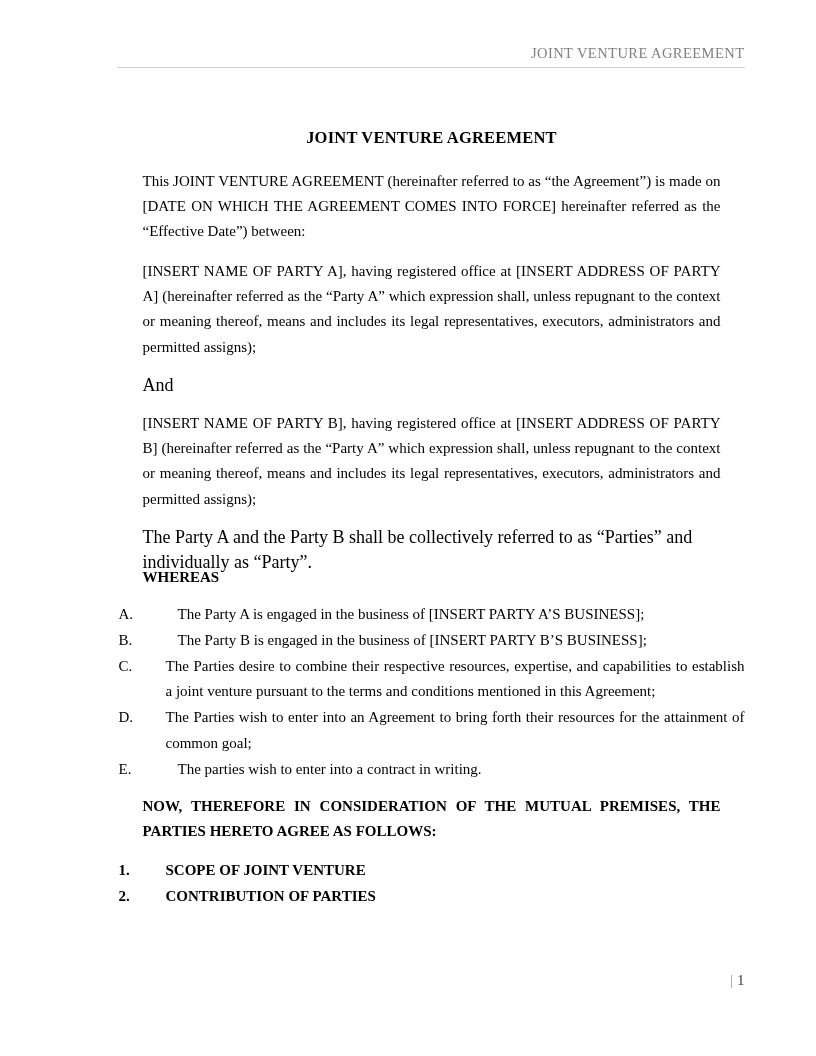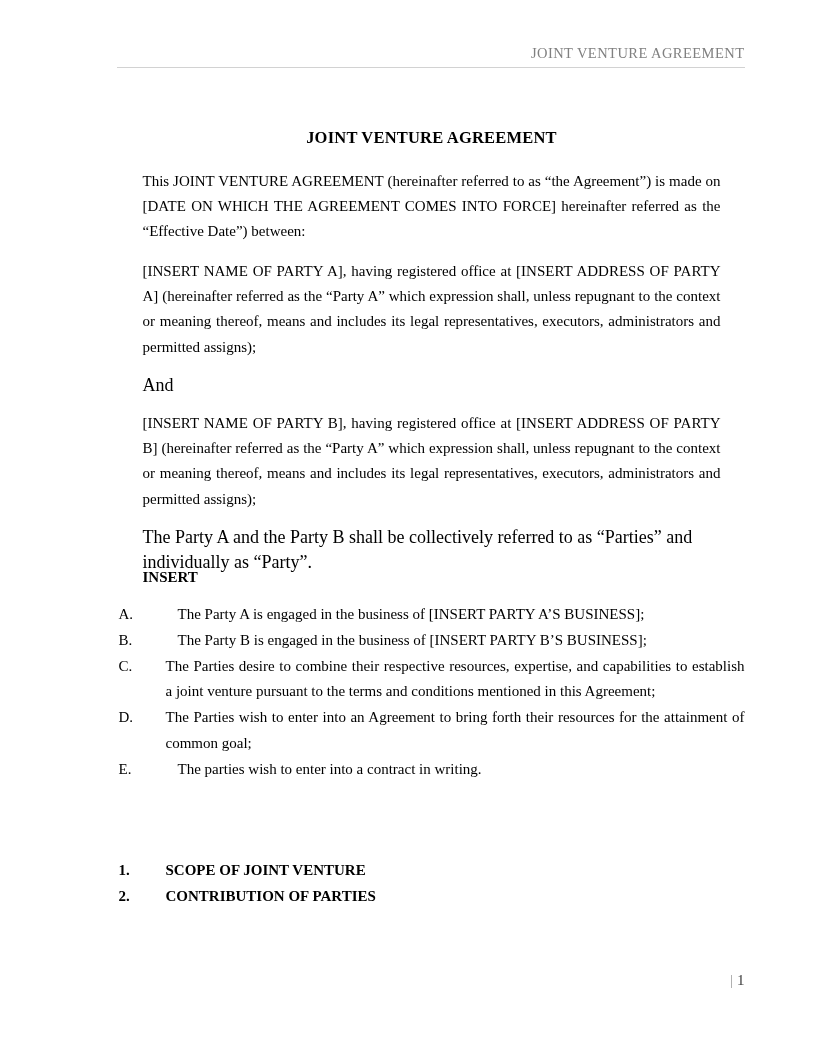--- a/index.html
+++ b/index.html
@@ -164,21 +164,21 @@
   <div class="para" style="top:259px;">[INSERT NAME OF PARTY A], having registered office at [INSERT ADDRESS OF PARTY A] (hereinafter referred as the “Party A” which expression shall, unless repugnant to the context or meaning thereof, means and includes its legal representatives, executors, administrators and permitted assigns);</div>
 
   <div class="para" style="top:169px;">This JOINT VENTURE AGREEMENT (hereinafter referred to as “the Agreement”) is made on [DATE ON WHICH THE AGREEMENT COMES INTO FORCE] hereinafter referred as the “Effective Date”) between:</div>
 
   <div class="para-nojust" style="top:373px;">And</div>
 
   <div class="para" style="top:411px;">[INSERT NAME OF PARTY B], having registered office at [INSERT ADDRESS OF PARTY B] (hereinafter referred as the “Party A” which expression shall, unless repugnant to the context or meaning thereof, means and includes its legal representatives, executors, administrators and permitted assigns);</div>
 
   <div class="para-nojust" style="top:525px; width:604px;">The Party A and the Party B shall be collectively referred to as “Parties” and individually as “Party”.</div>
 
-  <div class="heading-bold" style="top:565px;">INSERT</div>
+  <div class="heading-bold" style="top:565px;">WHEREAS</div>
 
   <div class="list-block">
 
     <div class="list-row">
       <div class="list-marker">A.</div>
       <div class="list-text nojust">The Party A is engaged in the business of [INSERT PARTY A’S BUSINESS];</div>
     </div>
 
     <div class="list-row">
       <div class="list-marker">B.</div>
@@ -195,20 +195,21 @@
       <div class="list-text">The Parties wish to enter into an Agreement to bring forth their resources for the attainment of common goal;</div>
     </div>
 
     <div class="list-row">
       <div class="list-marker">E.</div>
       <div class="list-text nojust">The parties wish to enter into a contract in writing.</div>
     </div>
 
   </div>
 
+  <div class="para bold" style="top:794px;">NOW, THEREFORE IN CONSIDERATION OF THE MUTUAL PREMISES, THE PARTIES HERETO AGREE AS FOLLOWS:</div>
 
   <div class="clause-block">
 
     <div class="clause-row">
       <div class="clause-marker bold">1.</div>
       <div class="clause-text bold nojust">SCOPE OF JOINT VENTURE</div>
     </div>
 
 
     <div class="clause-row">

